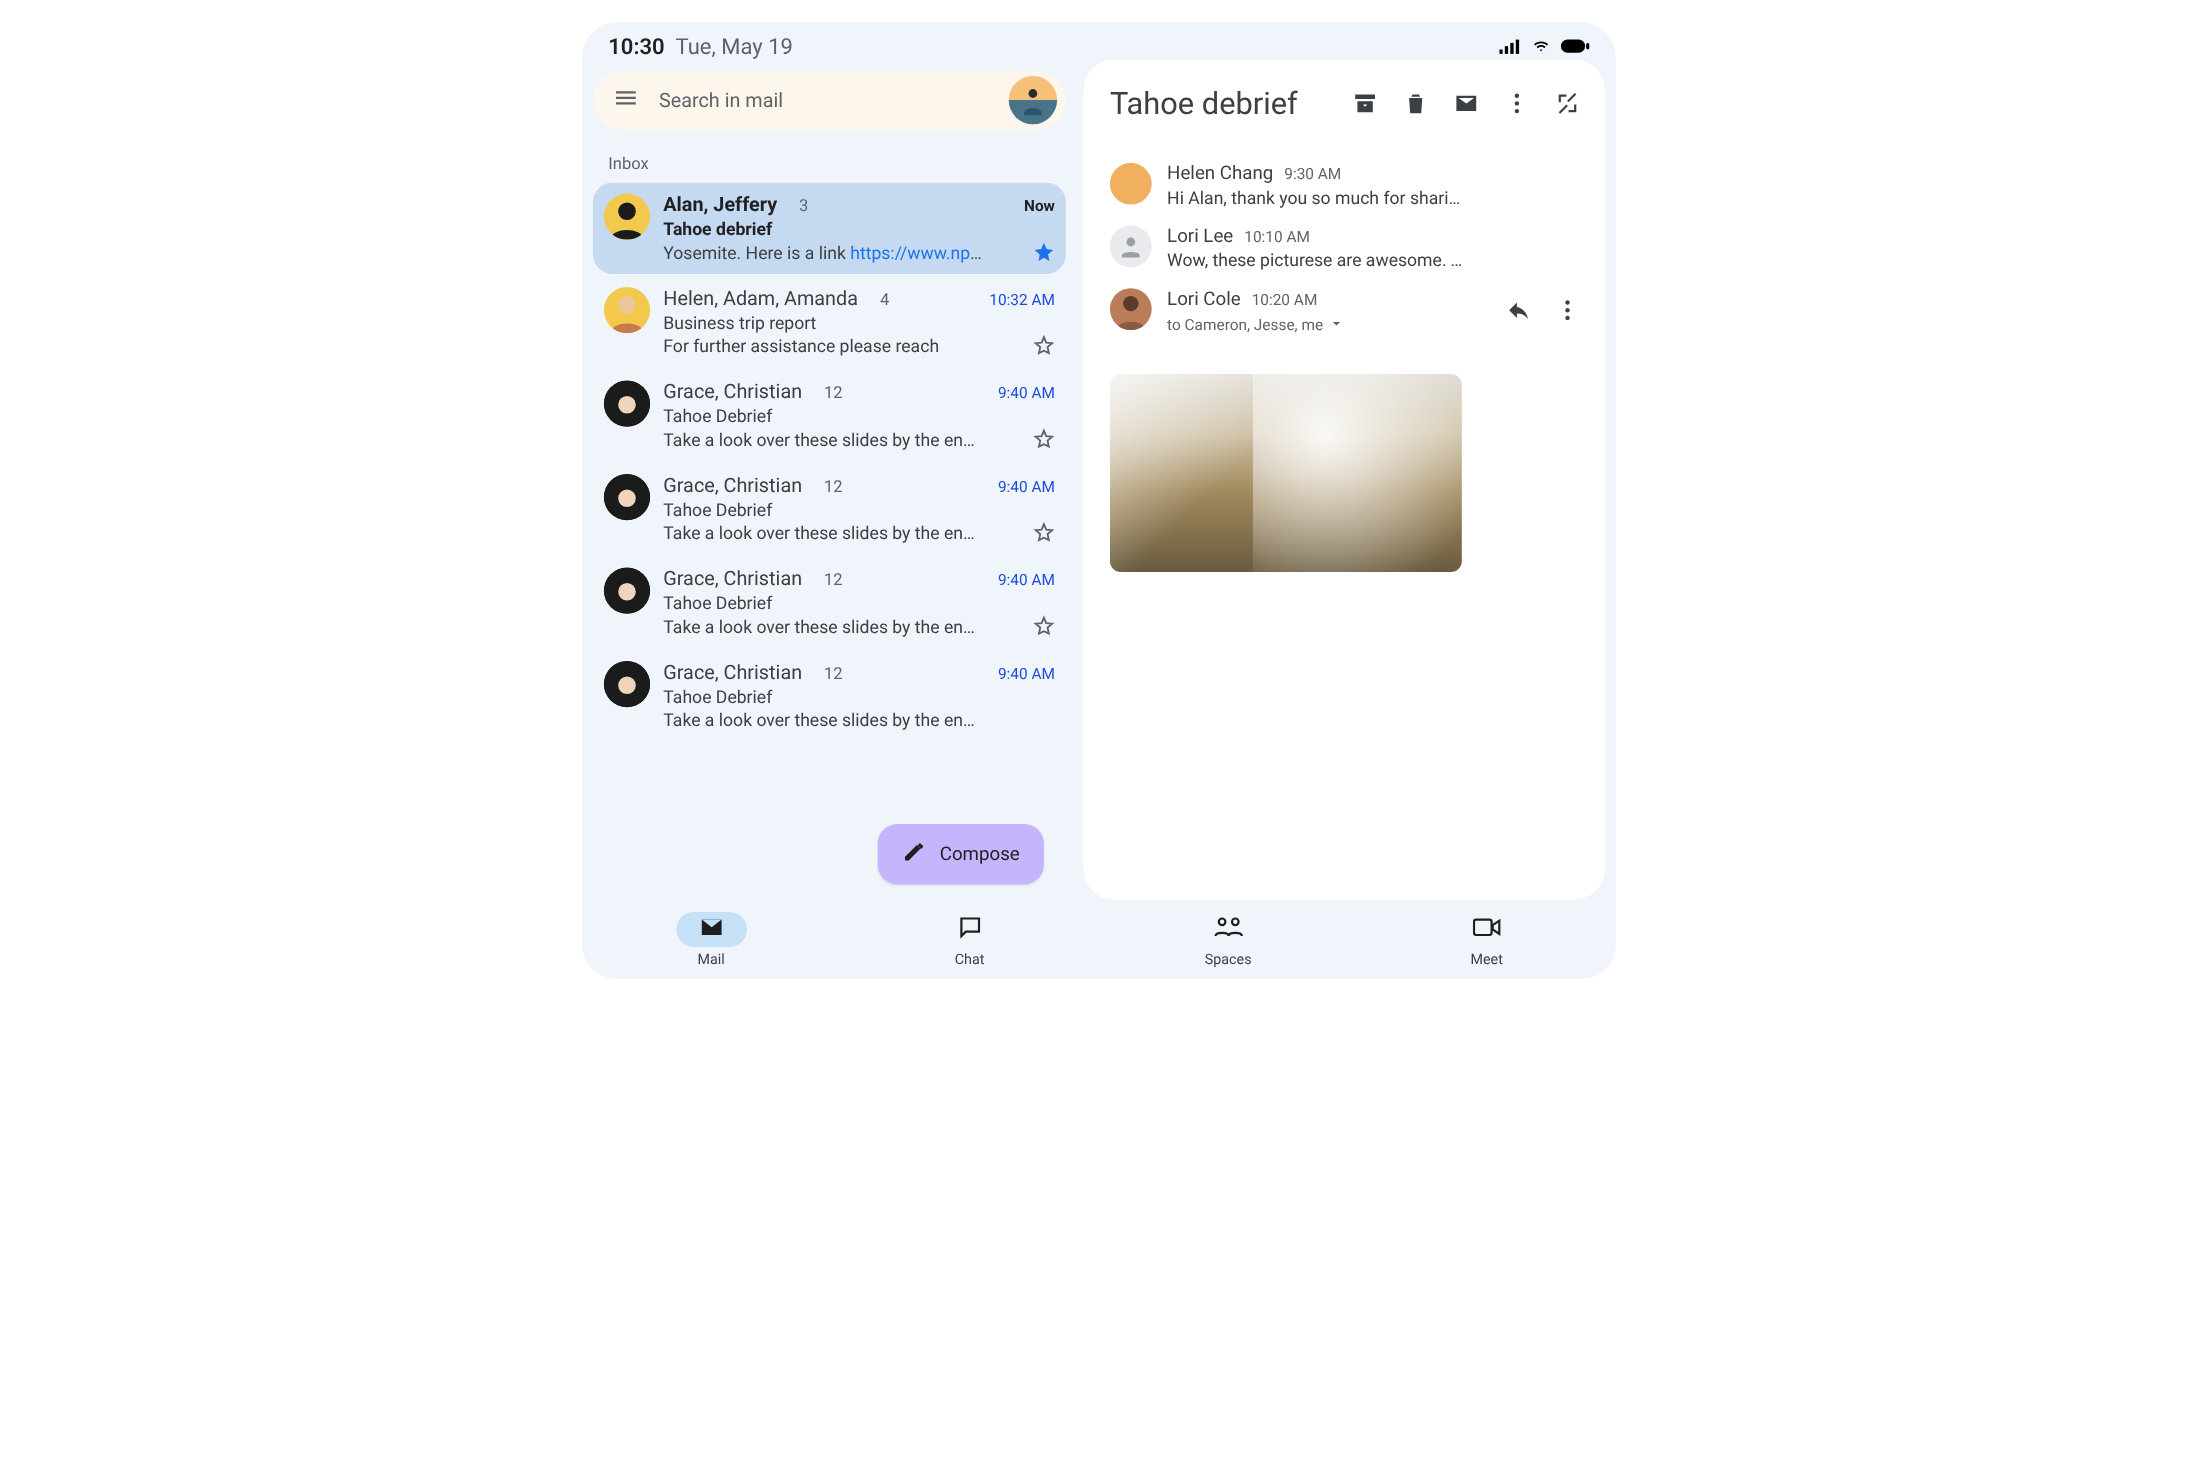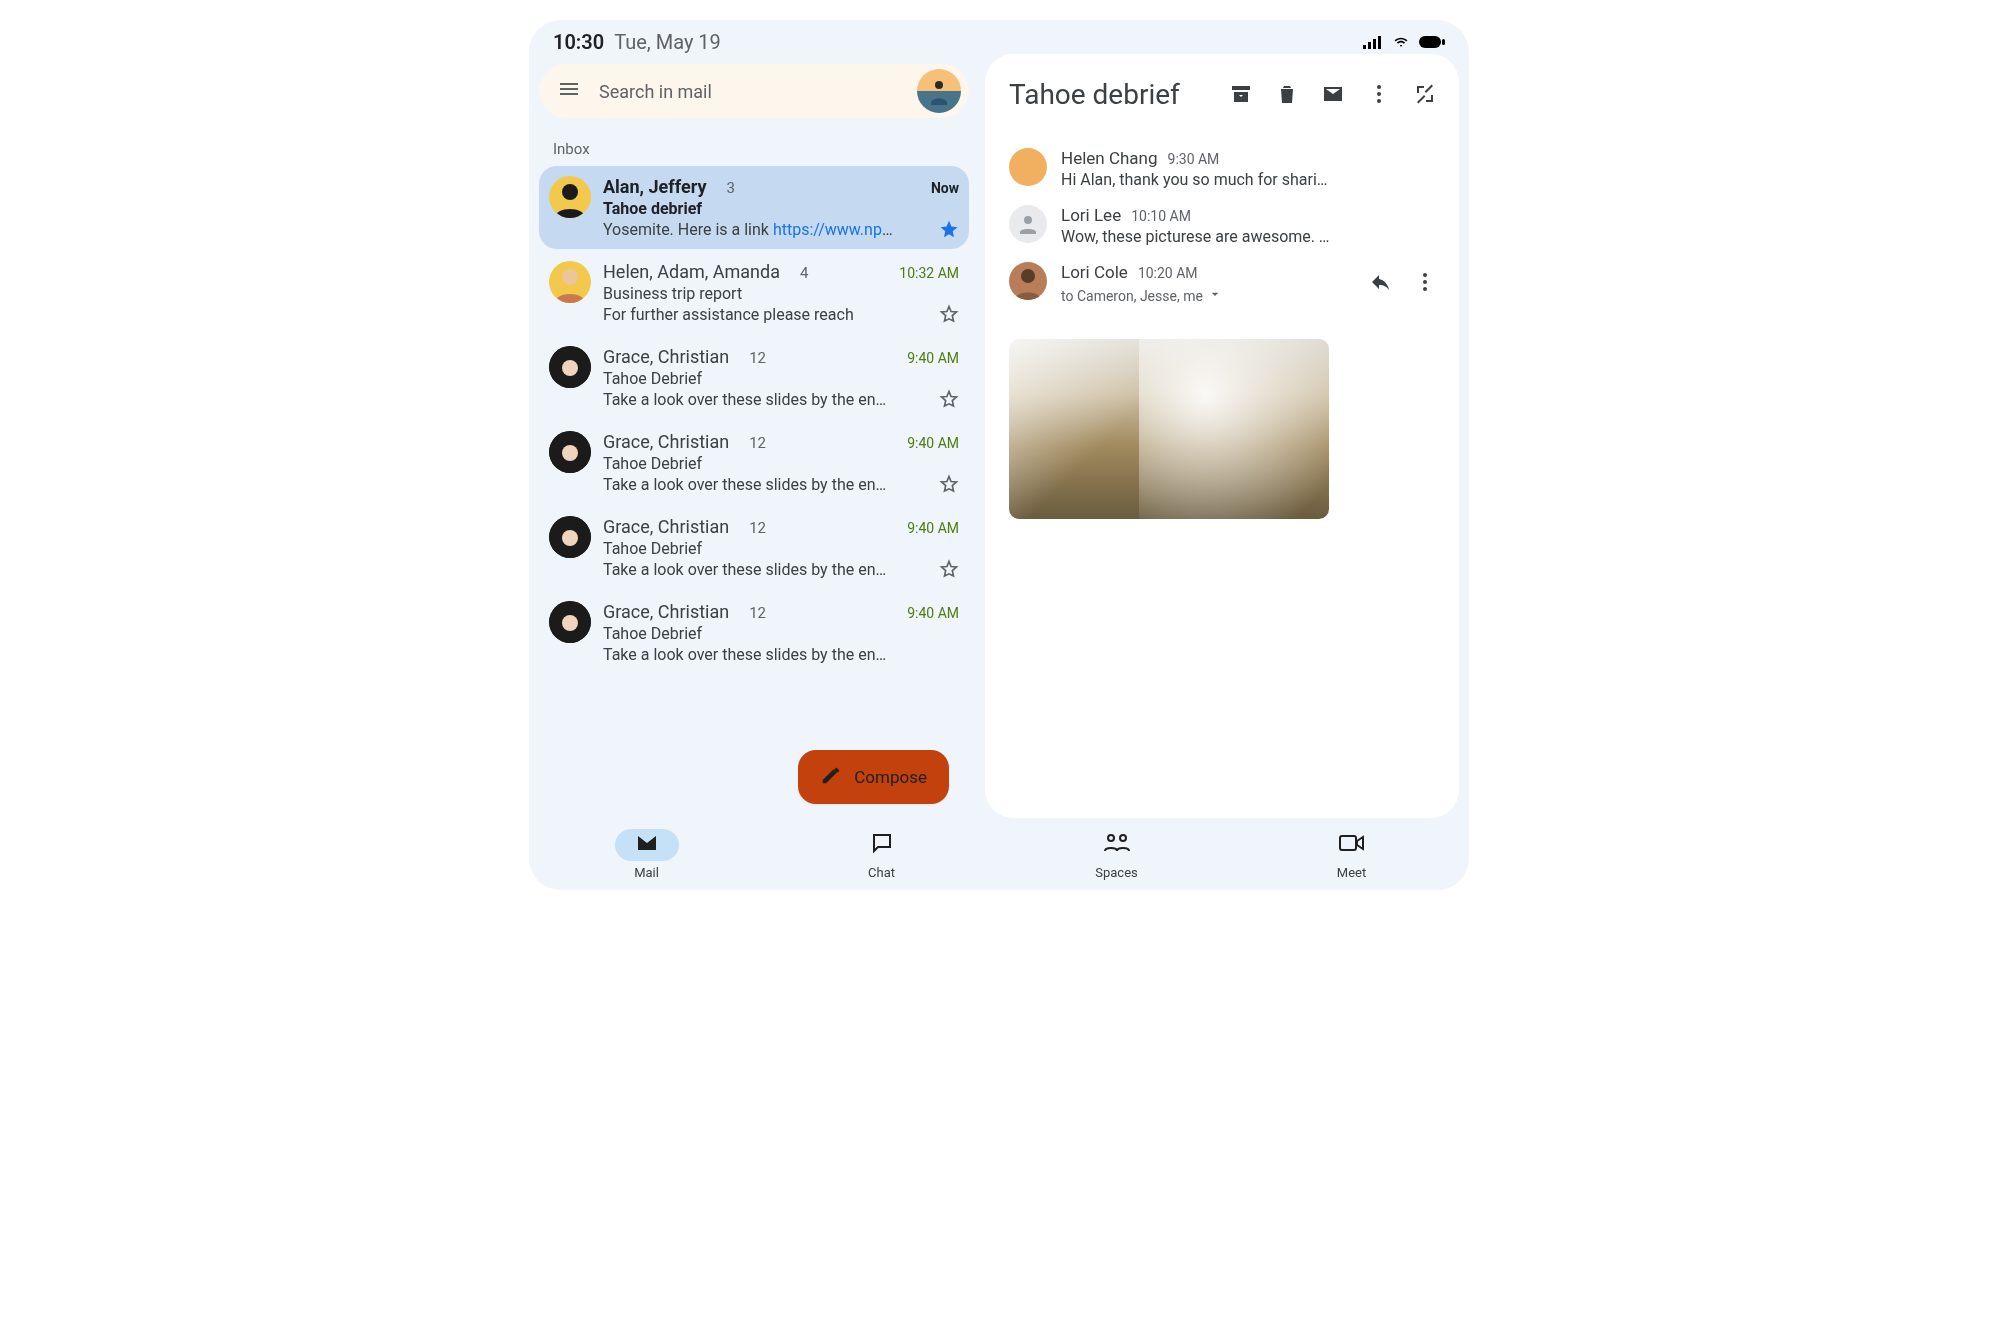--- a/index.html
+++ b/index.html
@@ -70,40 +70,40 @@
     background:#f2c94c; display:flex; align-items:center; justify-content:center;
     overflow:hidden;
   }
   .thread .av.gr { background:#1b1b1b; }
   .thread .av svg { display:block; }
   .thread .body { flex:1; min-width:0; }
   .thread .line1 { display:flex; align-items:baseline; gap:20px; }
   .thread .senders { font-size:18px; color:#3c4043; }
   .thread.selected .senders { font-weight:700; color:#202124; }
   .thread .count { color:#5f6368; font-size:15px; }
-  .thread .time-lbl { margin-left:auto; font-size:14px; color:#4d7c0f; }
+  .thread .time-lbl { margin-left:auto; font-size:14px; color:#1d4ed8; }
   .thread.selected .time-lbl { font-weight:700; color:#202124;padding-left:28px; }
   .thread .subject { font-size:16px; color:#3c4043; margin-top:2px; }
   .thread.selected .subject { font-weight:700; color:#202124; }
   .thread .snippet { font-size:16px; color:#3c4043; margin-top:2px; white-space:nowrap; overflow:hidden; text-overflow:ellipsis; max-width: 290px;}
   .thread .snippet a { color:#1a73e8; text-decoration:none; }
   .thread .star-slot { position:absolute; right:10px; bottom:10px; }
   .star-slot svg { display:block; }
   .chip-row { display:flex; align-items:center; gap:10px; margin-top:8px; }
   .chip {
     display:flex; align-items:center; gap:8px;
     border:1px solid #9aa0a6; border-radius:999px;
     padding:6px 14px; font-size:15px; color:#3c4043;
   }
   .chip .doc-ic { width:18px; height:22px; }
   .chip-more { color:#5f6368; font-size:15px; }
 
   .compose-fab {
     position:absolute; right:20px; bottom:14px;
-    background:#c2410c; color:#202124;
+    background:#c4b5fd; color:#202124;
     border-radius:18px; padding:14px 22px;
     display:flex; align-items:center; gap:12px;
     font-size:17px; box-shadow:0 1px 2px rgba(0,0,0,.08);
   }
 
   
   .right-pane {
     flex:1;
     background:#fff;
     border-radius:28px;

